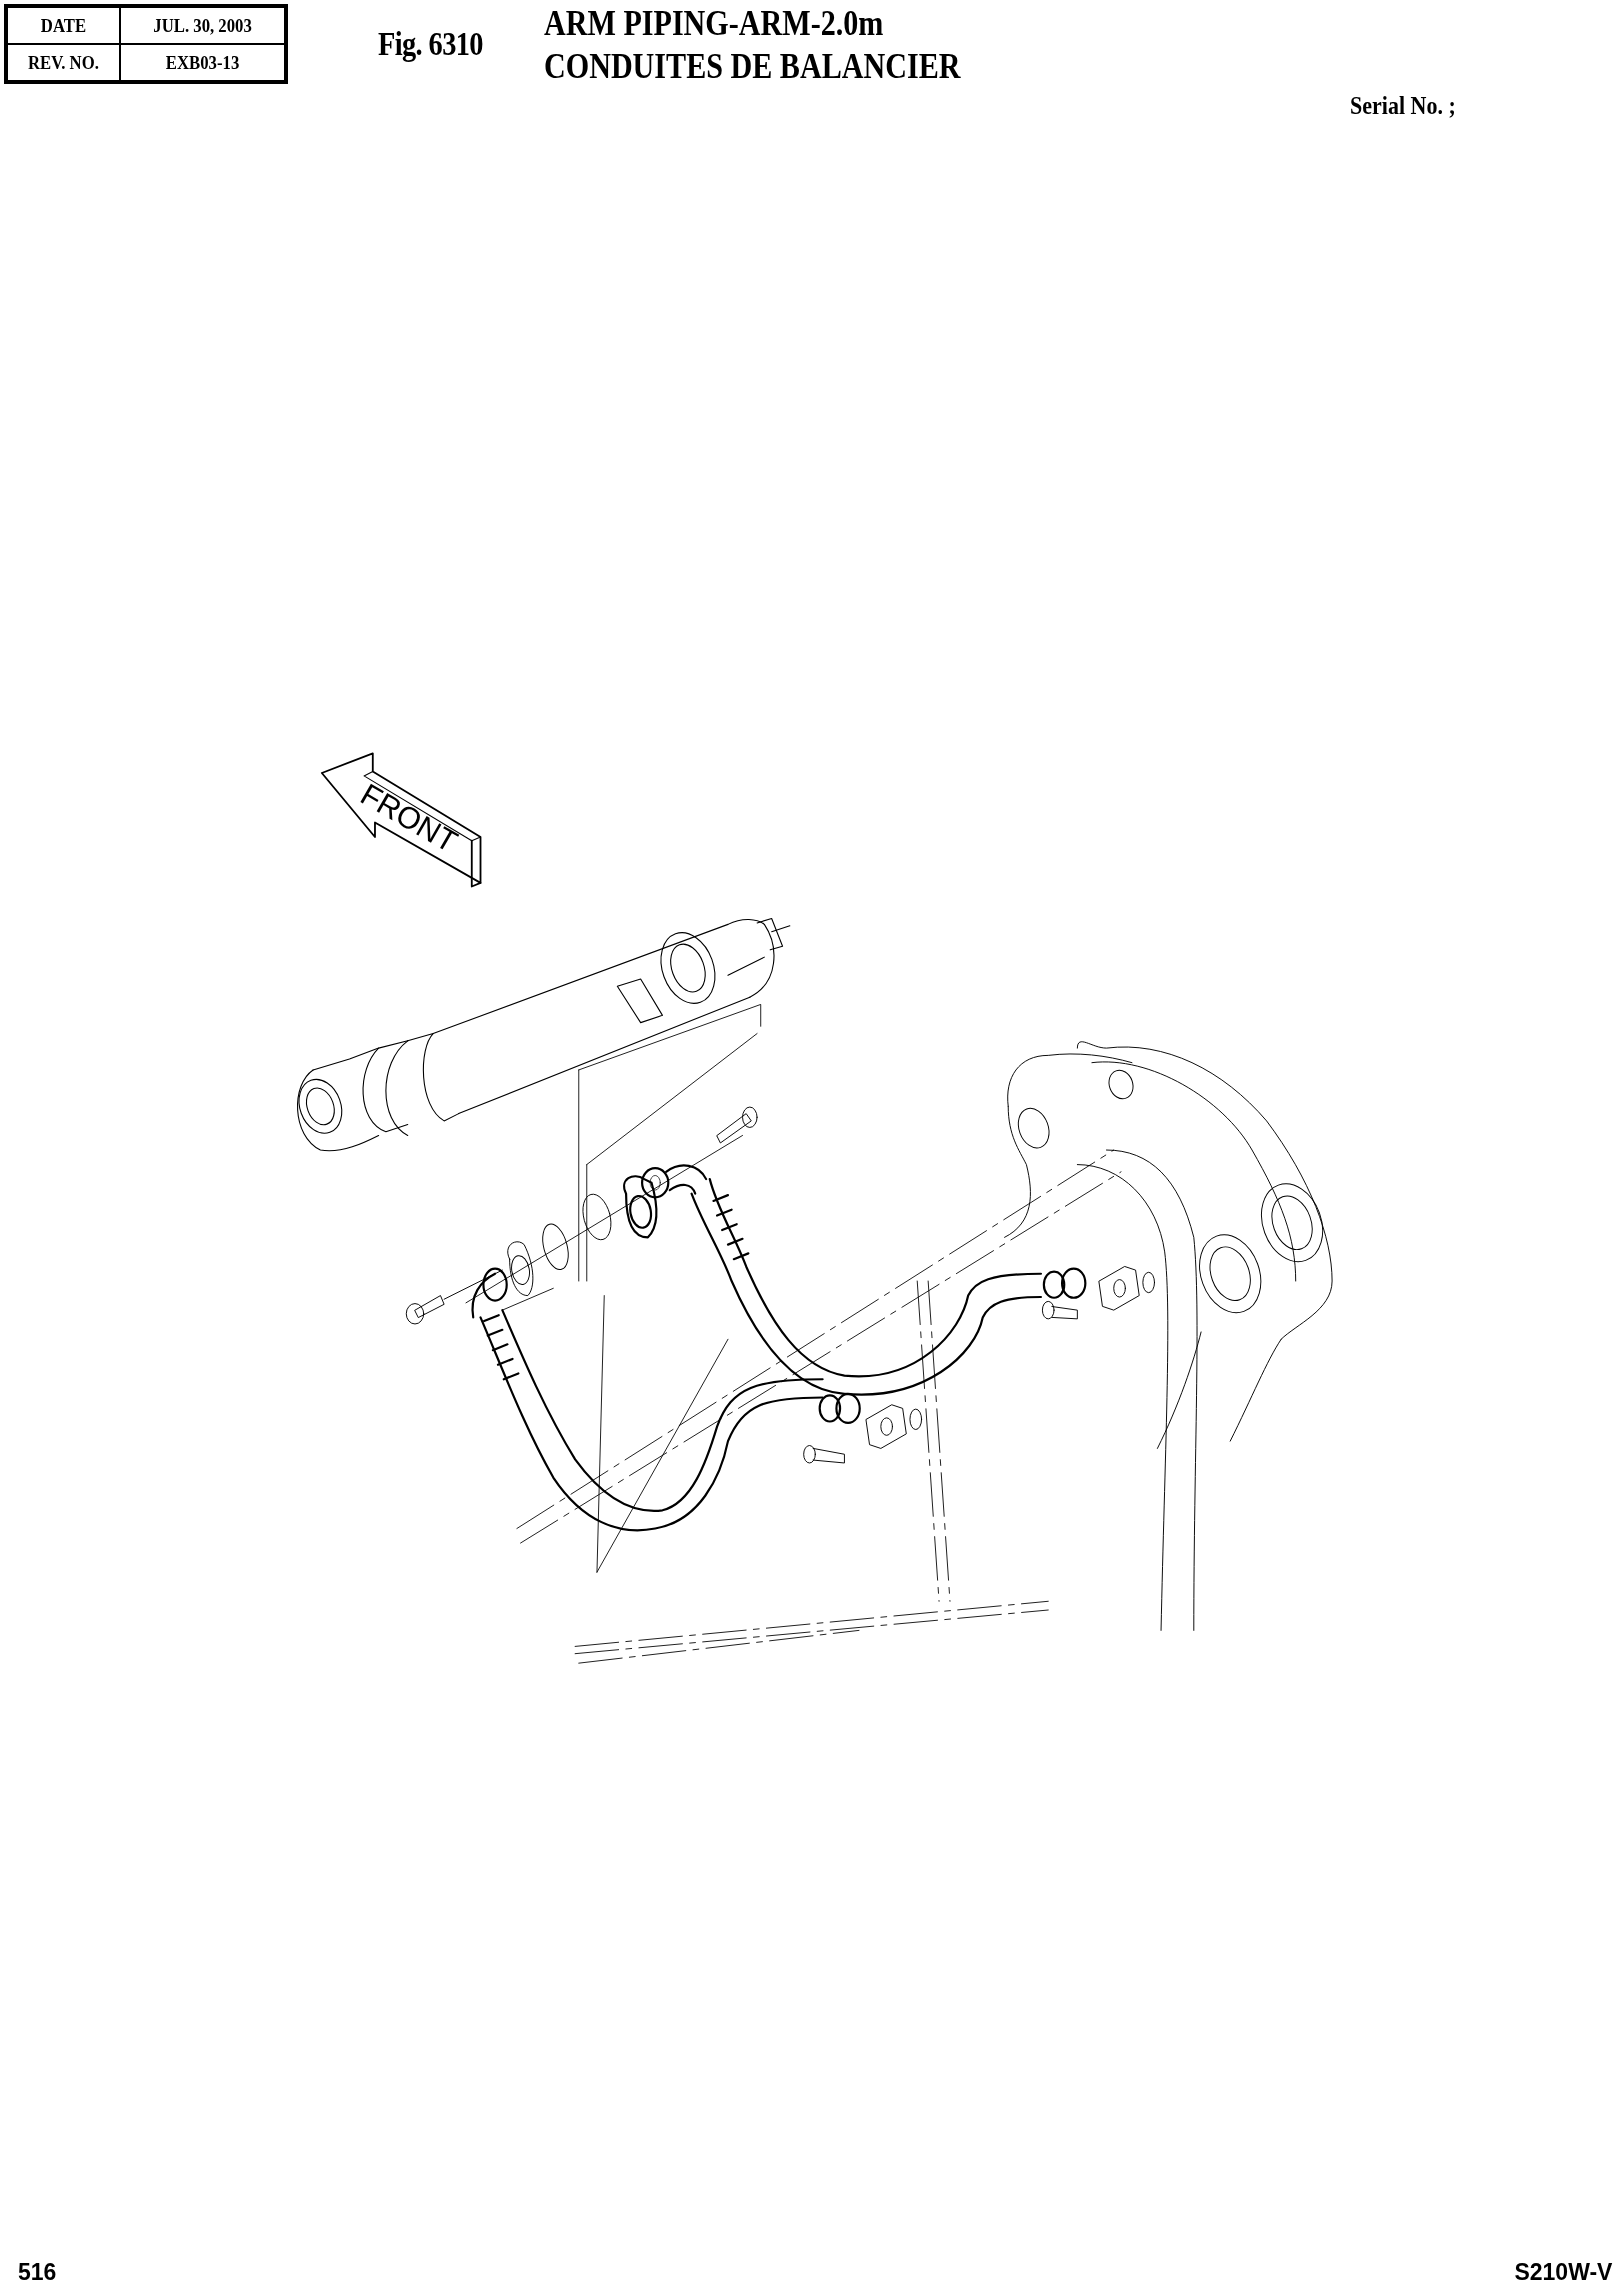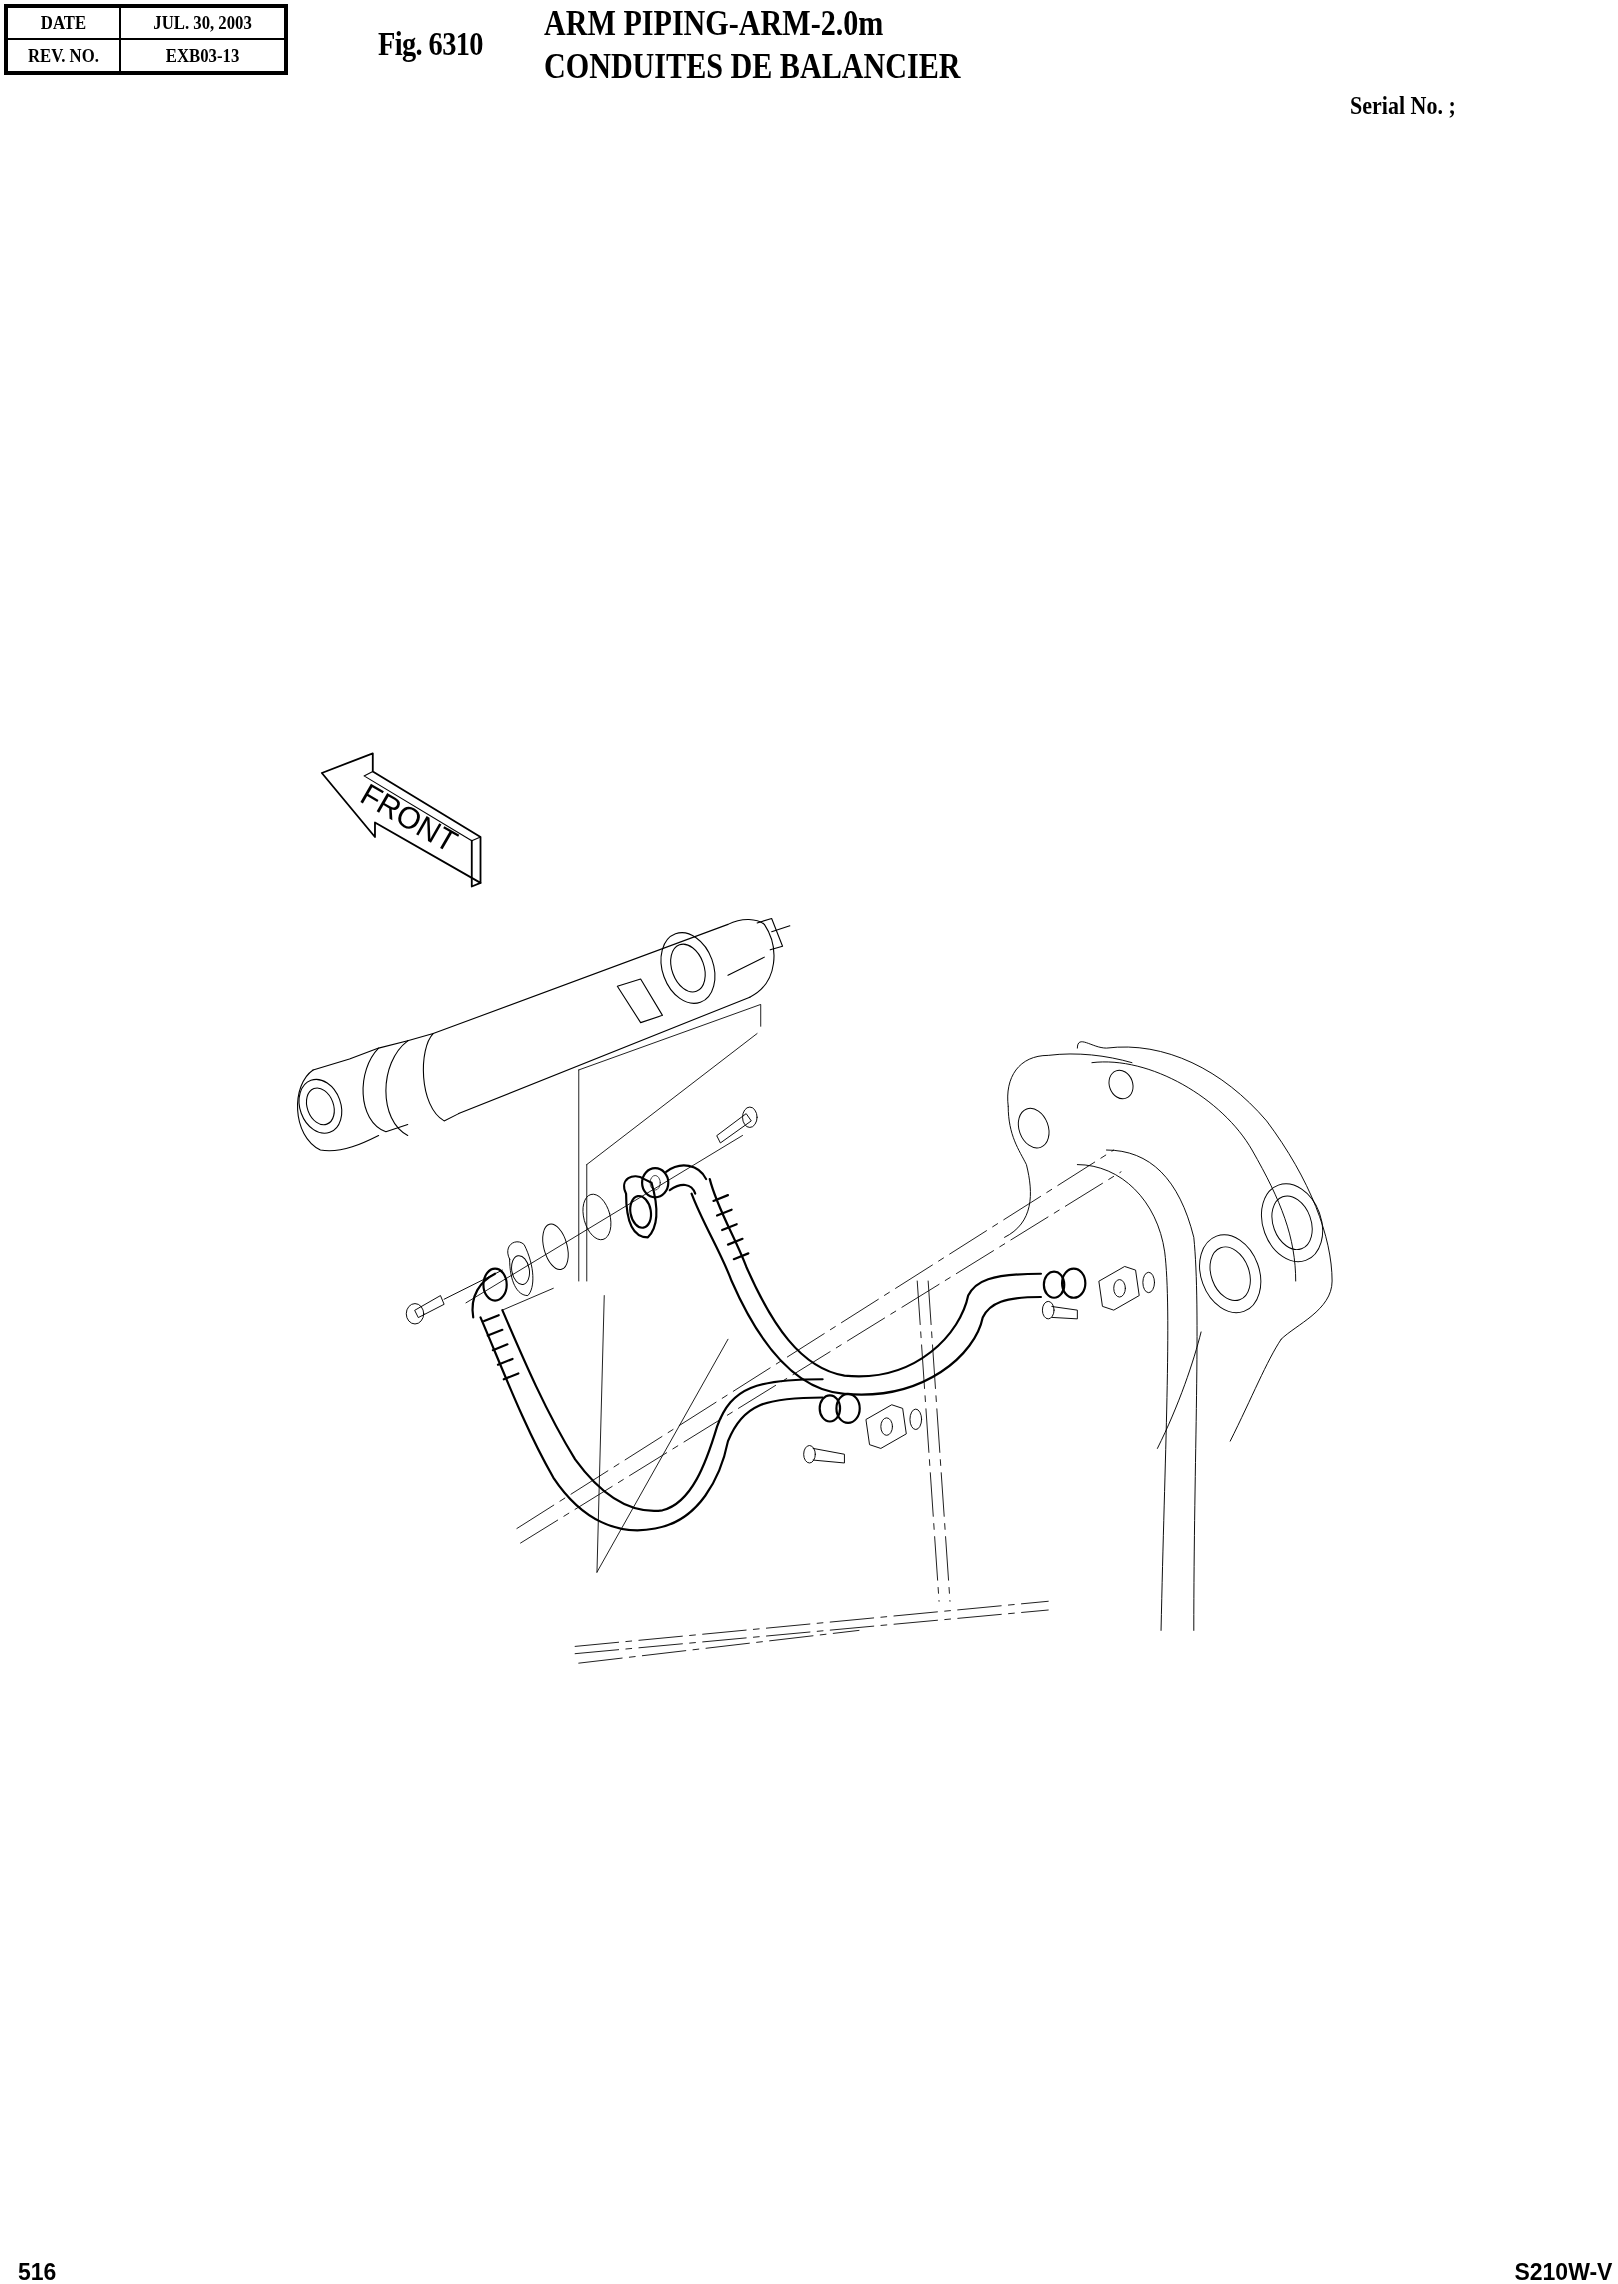--- a/index.html
+++ b/index.html
@@ -1,18 +1,18 @@
 <!DOCTYPE html>
 <html style="font-size:11.6px"><head>
 <meta charset="utf-8">
 <style>
   html, body { margin:0; padding:0; background:#ffffff; }
   body { width:1619px; height:2284px; position:relative; overflow:hidden;
          font-family:"Liberation Serif", serif; color:#000; }
-  .info-table { position:absolute; left:3.6px; top:3.6px; width:284px; height:71px;
+  .info-table { position:absolute; left:3.6px; top:3.6px; width:284px; height:80px;
                 border:4.4px solid #000; box-sizing:border-box; border-collapse:collapse; }
   .info-table td { border:2.2px solid #000; font-family:"Liberation Serif", serif;
                    font-weight:bold; font-size:19.7px; text-align:center; padding:0;
                    transform:scaleX(0.85); }
   .info-table td.lbl { width:111px; }
   .fig-num { position:absolute; left:378px; top:26px; font-size:33px; font-weight:bold;
              letter-spacing:-0.7px; transform-origin:left top; transform:scaleX(0.86); white-space:nowrap; }
   .title-en, .title-fr { position:absolute; left:544px; font-size:35px; font-weight:bold;
              transform-origin:left top; transform:scaleX(0.86); white-space:nowrap; line-height:1; }
   .title-en { top:5.8px; }

